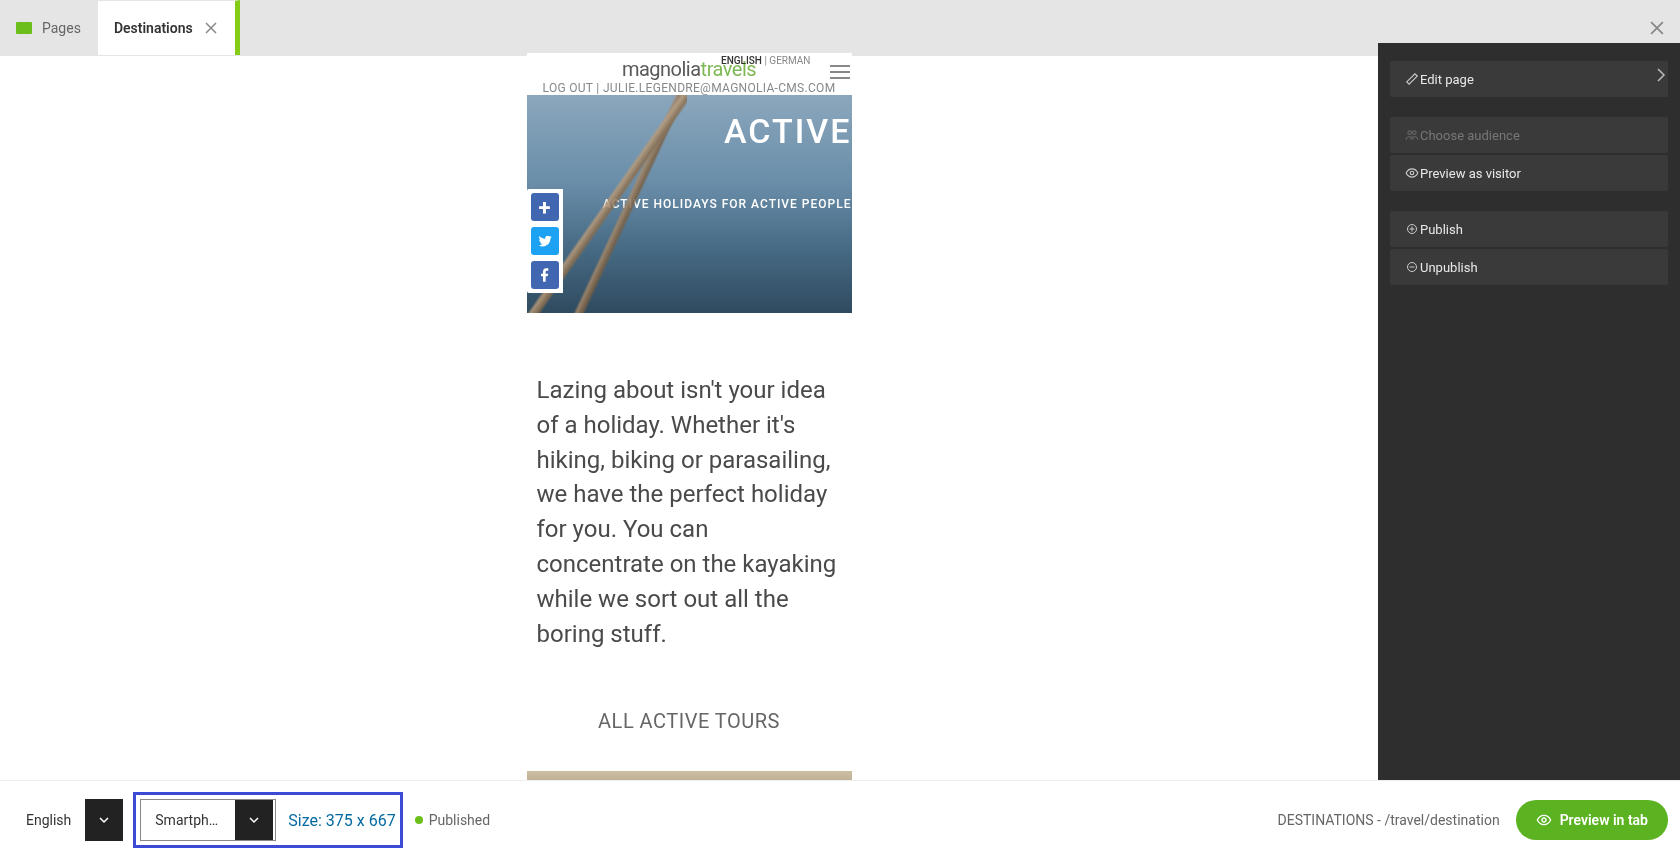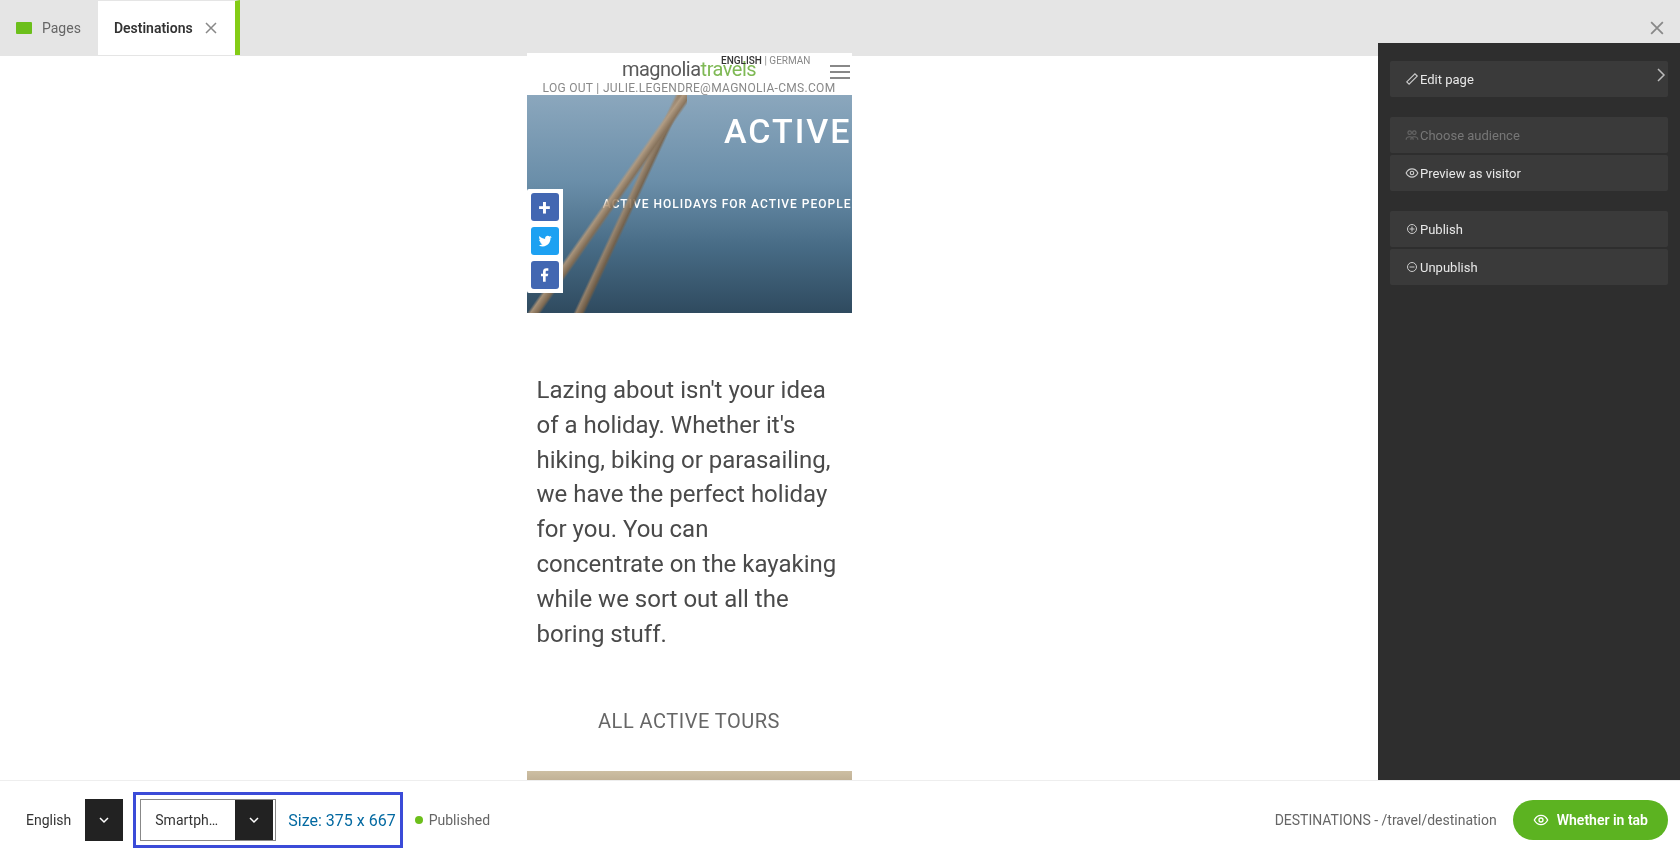--- a/index.html
+++ b/index.html
@@ -422,15 +422,15 @@
 
   <span class="crumb">DESTINATIONS - /travel/destination</span>
 
   <div class="cta">
     <span>
       <svg width="16" height="16" viewBox="0 0 24 24" fill="none" stroke="currentColor" stroke-width="2">
           <path d="M2 12s3.5-7 10-7 10 7 10 7-3.5 7-10 7S2 12 2 12z"></path>
           <circle cx="12" cy="12" r="3"></circle>
         </svg>
     </span>
-    <span>Whether in tab</span>
+    <span>Preview in tab</span>
   </div>
 </div>
 
 </body></html>

